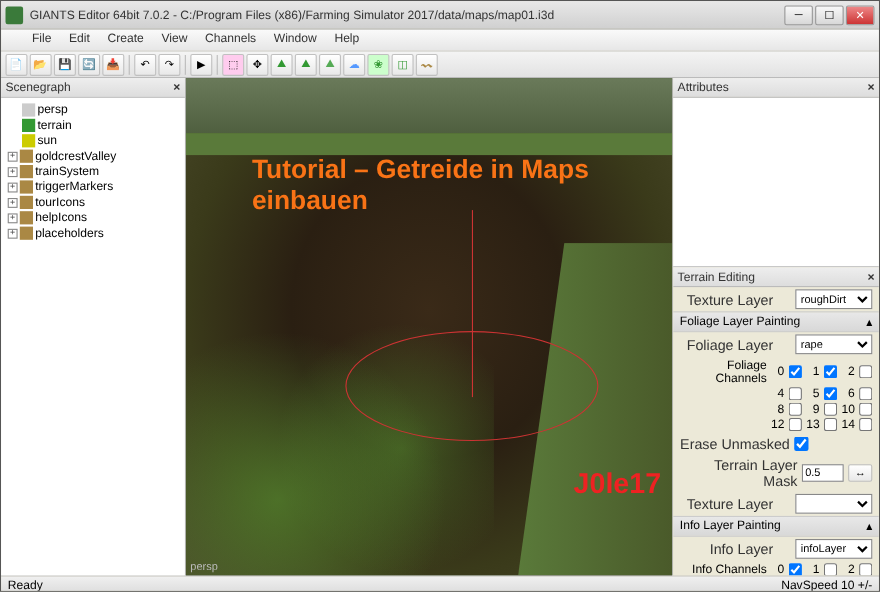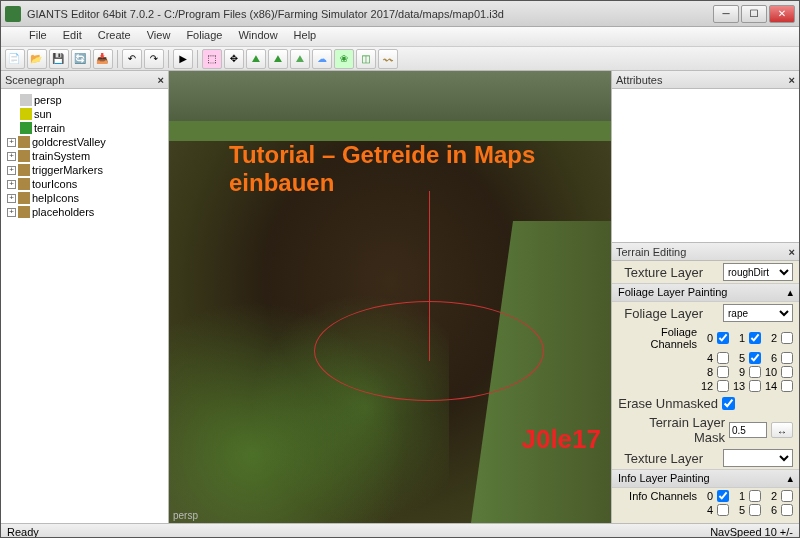--- a/index.html
+++ b/index.html
@@ -62,21 +62,21 @@
     <div class="winbtn">☐</div>
     <div class="winbtn close">✕</div>
   </div>
 </div>
 
 <div class="menubar">
   <span>File</span>
   <span>Edit</span>
   <span>Create</span>
   <span>View</span>
-  <span>Foliage</span>
+  <span>Channels</span>
   <span>Window</span>
   <span>Help</span>
 </div>
 
 <div class="toolbar">
   <div class="tbtn">📄</div>
   <div class="tbtn">📂</div>
   <div class="tbtn">💾</div>
   <div class="tbtn">🔄</div>
   <div class="tbtn">📥</div>
@@ -104,27 +104,27 @@
       <span class="x">×</span>
     </div>
     <div class="tree" id="tree">
         <div class="tree-item">
           <span style="width:11px"></span>
           <span class="ticon" style="background:#ccc"></span>
           <span>persp</span>
         </div>
         <div class="tree-item">
           <span style="width:11px"></span>
+          <span class="ticon" style="background:#393"></span>
+          <span>terrain</span>
+        </div>
+        <div class="tree-item">
+          <span style="width:11px"></span>
           <span class="ticon" style="background:#cc0"></span>
           <span>sun</span>
-        </div>
-        <div class="tree-item">
-          <span style="width:11px"></span>
-          <span class="ticon" style="background:#393"></span>
-          <span>terrain</span>
         </div>
         <div class="tree-item">
           <span class="exp">+</span>
           <span class="ticon" style="background:#a84"></span>
           <span>goldcrestValley</span>
         </div>
         <div class="tree-item">
           <span class="exp">+</span>
           <span class="ticon" style="background:#a84"></span>
           <span>trainSystem</span>
@@ -239,20 +239,24 @@
       <div class="prow">
         <label>Texture Layer</label>
         <select class="sel" style="width:70px"><option></option></select>
       </div>
 
       <div class="prow-hdr">
         <span>Info Layer Painting</span>
           <span class="arrow">▴</span>
       </div>
 
+      <div class="prow">
+        <label>Info Layer</label>
+        <select class="sel" style="width:70px"><option>infoLayer</option></select>
+      </div>
 
       <div class="chgrid" id="ich">
           <span class="lbl">Info Channels</span>
           <span class="num">0</span>
           <input type="checkbox" checked="" style="">
           <span class="num">1</span>
           <input type="checkbox" style="">
           <span class="num">2</span>
           <input type="checkbox" style="">
           <span class="lbl"></span>

